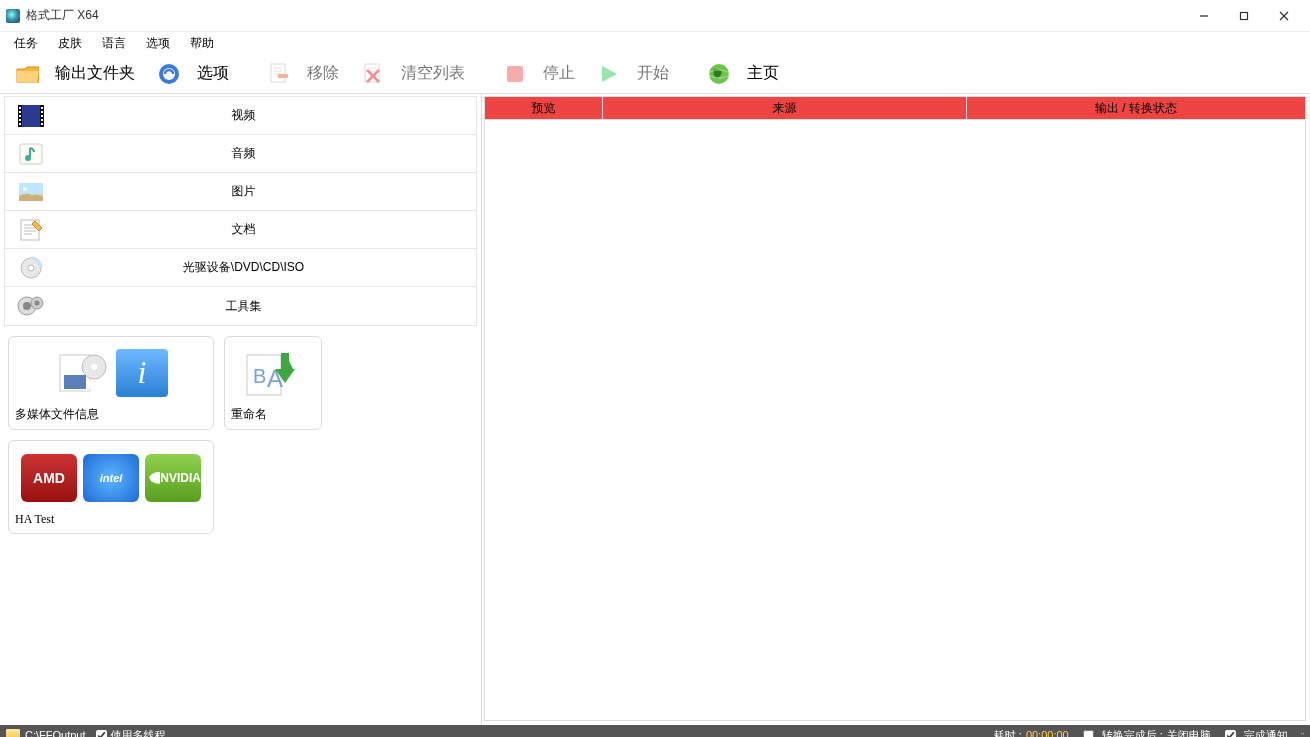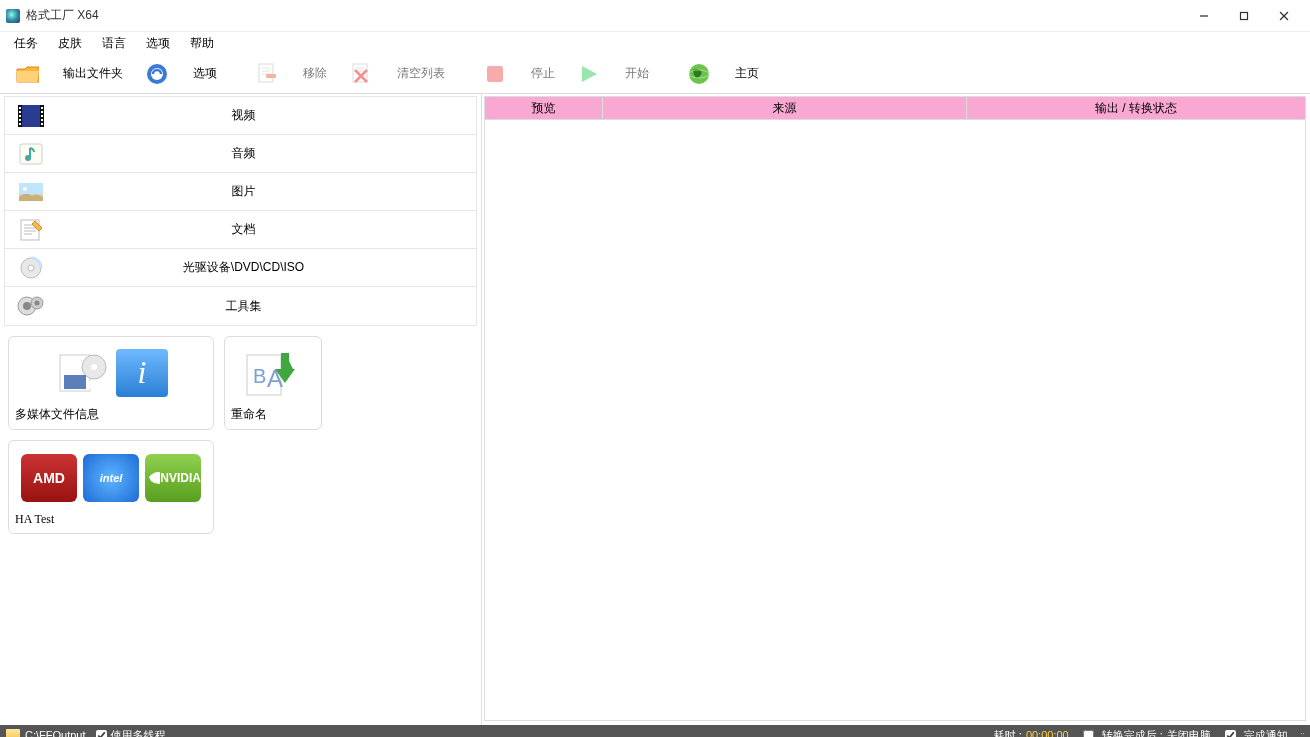--- a/index.html
+++ b/index.html
@@ -10,21 +10,21 @@
 .titlebar .app-icon { width: 14px; height: 14px; background: radial-gradient(circle at 40% 40%, #8fd, #38a, #246); border-radius: 2px; margin-right: 6px; }
 .win-controls { margin-left: auto; display: flex; gap: 0; }
 .win-btn { width: 40px; height: 22px; display: flex; align-items: center; justify-content: center; font-size: 12px; color: #333; }
 
 
 .menubar { height: 22px; display: flex; align-items: center; padding: 0 4px; font-size: 12px; }
 .menubar .menu-item { padding: 2px 10px; }
 
 
 .toolbar { height: 40px; display: flex; align-items: center; padding: 4px 6px; gap: 4px; border-bottom: 1px solid #ddd; }
-.tb-btn { display: flex; align-items: center; gap: 24px; padding: 4px 8px; font-size: 12px; border: 1px solid transparent; border-radius: 3px; }
+.tb-btn { display: flex; align-items: center; gap: 16px; padding: 4px 8px; font-size: 16px; border: 1px solid transparent; border-radius: 3px; }
 .tb-icon { width: 24px; height: 24px; display: flex; align-items: center; justify-content: center; }
 .sep { width: 12px; }
 .disabled { opacity: 0.55; }
 
 
 .main { display: flex; height: calc(737px - 24px - 22px - 40px - 20px); }
 
 
 .left-panel { width: 482px; border-right: 1px solid #ddd; display: flex; flex-direction: column; }
 .category-list { border: 1px solid #e6e6e6; margin: 2px 4px 0 4px; }
@@ -35,21 +35,21 @@
 
 .tools-area { padding: 10px 8px; display: flex; flex-wrap: wrap; gap: 10px; align-content: flex-start; }
 .tool-card { width: 206px; height: 94px; border: 1px solid #dcdcdc; border-radius: 6px; background: #fff; padding: 6px; display: flex; flex-direction: column; }
 .tool-card.narrow { width: 98px; }
 .tool-card .icon-row { flex: 1; display: flex; align-items: center; justify-content: center; gap: 6px; }
 .tool-card .tool-label { font-size: 12px; padding-top: 4px; }
 
 
 .right-panel { flex: 1; display: flex; flex-direction: column; }
 .table-header { display: flex; height: 24px; border: 1px solid #ddd; margin: 2px 4px 0 2px; }
-.table-header .th { display: flex; align-items: center; justify-content: center; font-size: 12px; border-right: 1px solid #ddd; background: #f9a8d4; }
+.table-header .th { display: flex; align-items: center; justify-content: center; font-size: 12px; border-right: 1px solid #ddd; background: #ef4444; }
 .table-header .th:last-child { border-right: none; }
 .table-body { flex: 1; margin: 0 4px 4px 2px; border: 1px solid #ddd; border-top: none; background: #fff; }
 
 
 .statusbar { height: 20px; background: #555; color: #fff; display: flex; align-items: center; font-size: 11px; padding: 0 6px; }
 .statusbar .folder-icon { width: 14px; height: 12px; background: linear-gradient(#ffe7a0,#f4c24b); border-radius: 1px; margin-right: 5px; }
 .statusbar .chk { margin: 0 4px 0 10px; }
 .statusbar .right { margin-left: auto; display: flex; align-items: center; gap: 4px; }
 .statusbar input[type=checkbox] { accent-color: #fff; width: 11px; height: 11px; }
 .statusbar .grip { margin-left: 6px; color: #aaa; letter-spacing: -1px; }

